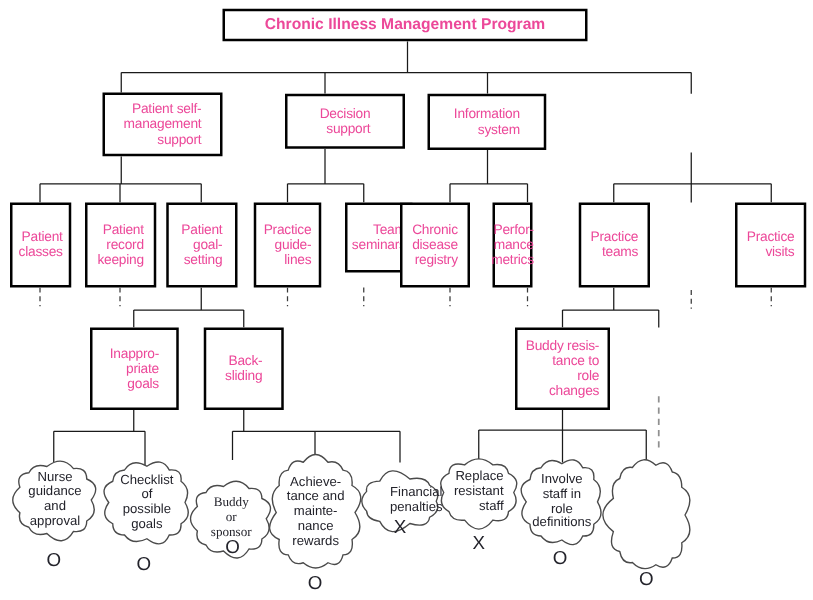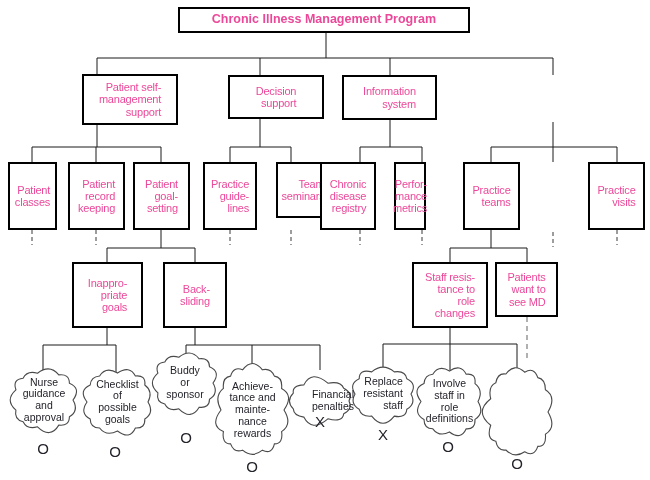--- a/index.html
+++ b/index.html
@@ -69,47 +69,44 @@
   <div class="box" style="left:463px;top:162px;width:57px;height:68px;">Practice
 teams</div>
   <div class="box" style="left:588px;top:162px;width:57px;height:68px;">Practice
 visits</div>
 
   <div class="box" style="left:72px;top:262px;width:71px;height:66px;">Inappro-
 priate
 goals</div>
   <div class="box" style="left:163px;top:262px;width:64px;height:66px;">Back-
 sliding</div>
-  <div class="box" style="left:412px;top:262px;width:76px;height:66px;">Staff resis-
+  <div class="box" style="left:412px;top:262px;width:76px;height:66px;">Buddy resis-
 tance to
 role
 changes</div>
-  <div class="box" style="left:495px;top:262px;width:63px;height:55px;">Patients
-want to
-see MD</div>
 
   <div class="cloud" style="left:10px;top:368px;width:68px;height:64px;">
       <svg class="cloud-svg" width="68" height="64" style="overflow: visible;">
         <path d="M63.0 32.0 Q69.2 42.9 59.4 48.8 Q59.3 58.4 48.8 57.1 Q40.3 71.2 27.5 58.8 Q17.1 61.9 13.1 53.8 Q3.9 51.6 5.9 42.2 Q-5.5 32.0 5.9 21.8 Q2.3 11.3 13.1 10.2 Q17.1 2.1 27.5 5.2 Q39.8 -4.2 48.8 6.9 Q59.3 5.6 59.4 15.2 Q71.6 20.4 63.0 32.0 Z" fill="#ffffff" stroke="#4a4a4a" stroke-width="1.1"></path>
       </svg>
     <span class="cloud-label">Nurse
 guidance
 and
 approval</span>
   </div>
   <div class="cloud" style="left:82px;top:368px;width:71px;height:68px;">
       <svg class="cloud-svg" width="71" height="68" style="overflow: visible;">
         <path d="M66.0 34.0 Q72.5 44.9 62.8 51.0 Q63.4 60.5 53.4 60.0 Q48.0 72.4 35.5 63.0 Q24.2 68.7 17.6 60.0 Q8.3 59.9 8.2 51.0 Q-2.7 45.2 5.0 34.0 Q-3.9 22.4 8.2 17.0 Q8.9 8.8 17.6 8.0 Q23.8 -1.9 35.5 5.0 Q47.6 -3.1 53.4 8.0 Q64.0 6.9 62.8 17.0 Q71.4 23.4 66.0 34.0 Z" fill="#ffffff" stroke="#4a4a4a" stroke-width="1.1"></path>
       </svg>
     <span class="cloud-label">Checklist
 of
 possible
 goals</span>
   </div>
-  <div class="cloud" style="left:152px;top:352px;width:66px;height:62px;">
+  <div class="cloud" style="left:152px;top:384px;width:66px;height:62px;font-family:Liberation Serif, serif;">
       <svg class="cloud-svg" width="66" height="62" style="overflow: visible;">
         <path d="M61.0 31.0 Q67.0 41.5 57.5 47.2 Q57.4 56.4 47.2 55.2 Q39.0 68.8 26.8 56.8 Q16.7 59.8 12.8 52.0 Q3.9 49.9 5.9 40.8 Q-5.1 31.0 5.9 21.2 Q2.4 11.1 12.8 10.0 Q16.7 2.2 26.8 5.2 Q38.6 -3.9 47.2 6.8 Q57.4 5.6 57.5 14.8 Q69.2 19.8 61.0 31.0 Z" fill="#ffffff" stroke="#4a4a4a" stroke-width="1.1"></path>
       </svg>
     <span class="cloud-label">Buddy
 or
 sponsor</span>
   </div>
   <div class="cloud" style="left:216px;top:364px;width:73px;height:92px;">
       <svg class="cloud-svg" width="73" height="92" style="overflow: visible;">
         <path d="M68.0 46.0 Q76.8 60.4 65.6 67.6 Q67.4 79.6 58.4 79.9 Q55.8 90.9 46.4 86.2 Q36.5 94.5 26.6 86.2 Q18.0 89.2 14.6 79.9 Q5.6 79.6 7.4 67.6 Q-6.7 61.4 5.0 46.0 Q-2.4 32.2 7.4 24.4 Q6.3 13.1 14.6 12.1 Q17.6 2.0 26.6 5.8 Q36.5 -6.7 46.4 5.8 Q54.7 3.7 58.4 12.1 Q66.7 13.1 65.6 24.4 Q78.2 31.1 68.0 46.0 Z" fill="#ffffff" stroke="#4a4a4a" stroke-width="1.1"></path>

